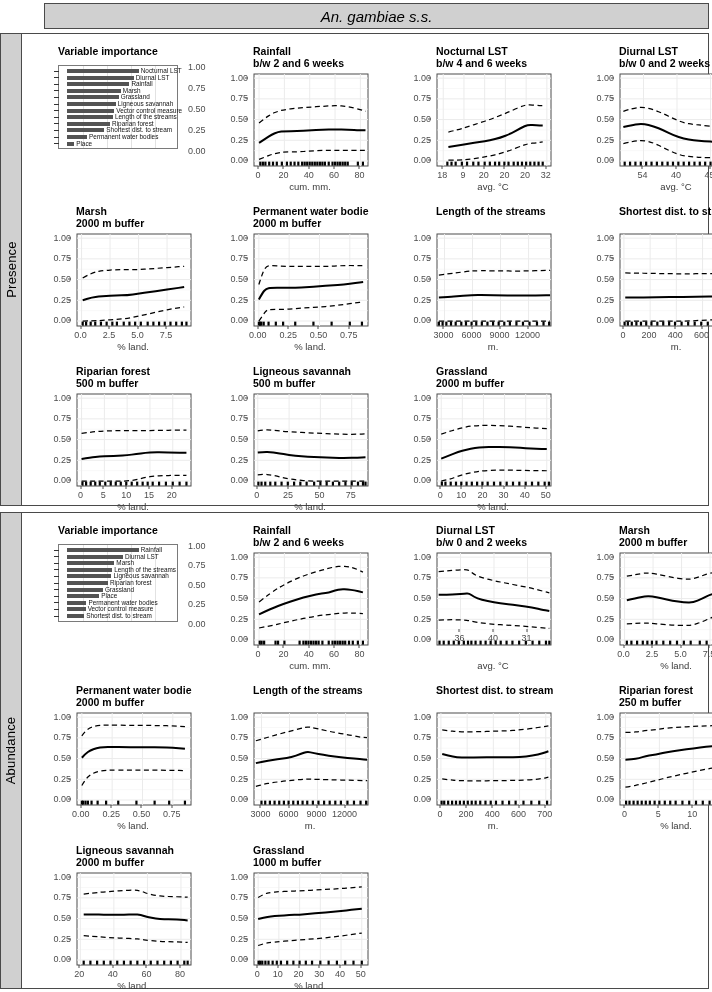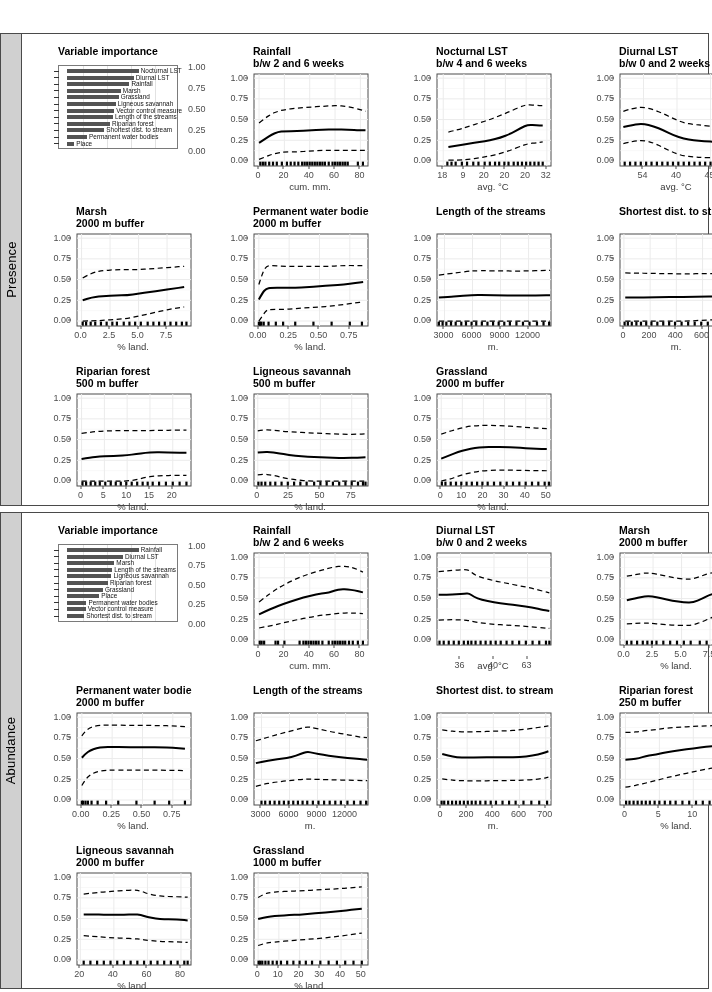--- a/index.html
+++ b/index.html
@@ -55,20 +55,23 @@
   .vi-dash{position:absolute;left:0;width:5px;height:1px;top:2px;background:#333;}
   .vi-txt{position:absolute;font-size:6.4px;color:#111;white-space:nowrap;line-height:6px;top:-0.5px;}
   .vi-grid{position:absolute;top:0;bottom:0;width:1px;background:#e2e2e2;}
   .vi-ylab{position:absolute;font-size:9px;color:#4d4d4d;white-space:nowrap;transform:translateY(-50%);}
 </style>
 </head>
 <body>
 
 <div id="root">
 
+  <div class="title-strip" style="left:44px;top:3px;width:665px;height:26px;">
+    <span>An. gambiae s.s.</span>
+  </div>
 
   <div class="strip-label" style="top:33px;height:473px;">
     <span>Presence</span>
   </div>
   <div class="panel-box" style="left:21px;top:33px;width:688px;height:473px;"></div>
 
   <div class="strip-label" style="top:512px;height:477px;">
     <span>Abundance</span>
   </div>
   <div class="panel-box" style="left:21px;top:512px;width:688px;height:477px;"></div>
@@ -1045,27 +1048,27 @@
             <line x1="63.71" y1="87.63" x2="63.71" y2="91.63" stroke="#000" stroke-width="2.2"></line>
             <line x1="69.57" y1="87.63" x2="69.57" y2="91.63" stroke="#000" stroke-width="2.2"></line>
             <line x1="75.44" y1="87.63" x2="75.44" y2="91.63" stroke="#000" stroke-width="2.2"></line>
             <line x1="82.15" y1="87.63" x2="82.15" y2="91.63" stroke="#000" stroke-width="2.2"></line>
             <line x1="88.85" y1="87.63" x2="88.85" y2="91.63" stroke="#000" stroke-width="2.2"></line>
             <line x1="95.56" y1="87.63" x2="95.56" y2="91.63" stroke="#000" stroke-width="2.2"></line>
             <line x1="102.26" y1="87.63" x2="102.26" y2="91.63" stroke="#000" stroke-width="2.2"></line>
             <line x1="108.97" y1="87.63" x2="108.97" y2="91.63" stroke="#000" stroke-width="2.2"></line>
             <line x1="112.32" y1="87.63" x2="112.32" y2="91.63" stroke="#000" stroke-width="2.2"></line>
           </svg>
-          <div class="xlabels" style="top:104px;width:114px;height:18px;text-align:center;">
+          <div class="xlabels" style="top:77px;width:114px;height:18px;text-align:center;">
             <div class="xtick" style="left:23.47px;top:0;"></div>
             <div style="left:23.47px;top:4px;">36</div>
             <div class="xtick" style="left:57.00px;top:0;"></div>
             <div style="left:57.00px;top:4px;">40</div>
             <div class="xtick" style="left:90.53px;top:0;"></div>
-            <div style="left:90.53px;top:4px;">63</div>
+            <div style="left:90.53px;top:4px;">31</div>
           </div>
         </div>
         <div class="axis-title" style="left:31px;width:114px;top:136px;">avg. °C</div>
       </div>
       <div class="cell" style="left:588px;top:524px;">
         <div class="cell-title" style="margin-left:31px;">Marsh</div>
         <div class="cell-title" style="margin-left:31px;height:12px;">2000 m buffer</div>
         <div class="plotwrap" style="width:145px;height:114px;margin-top:4px;">
           <div class="ylabels" style="height:92px;">
             <div style="top:87.02702702702703px;">0.00</div>

